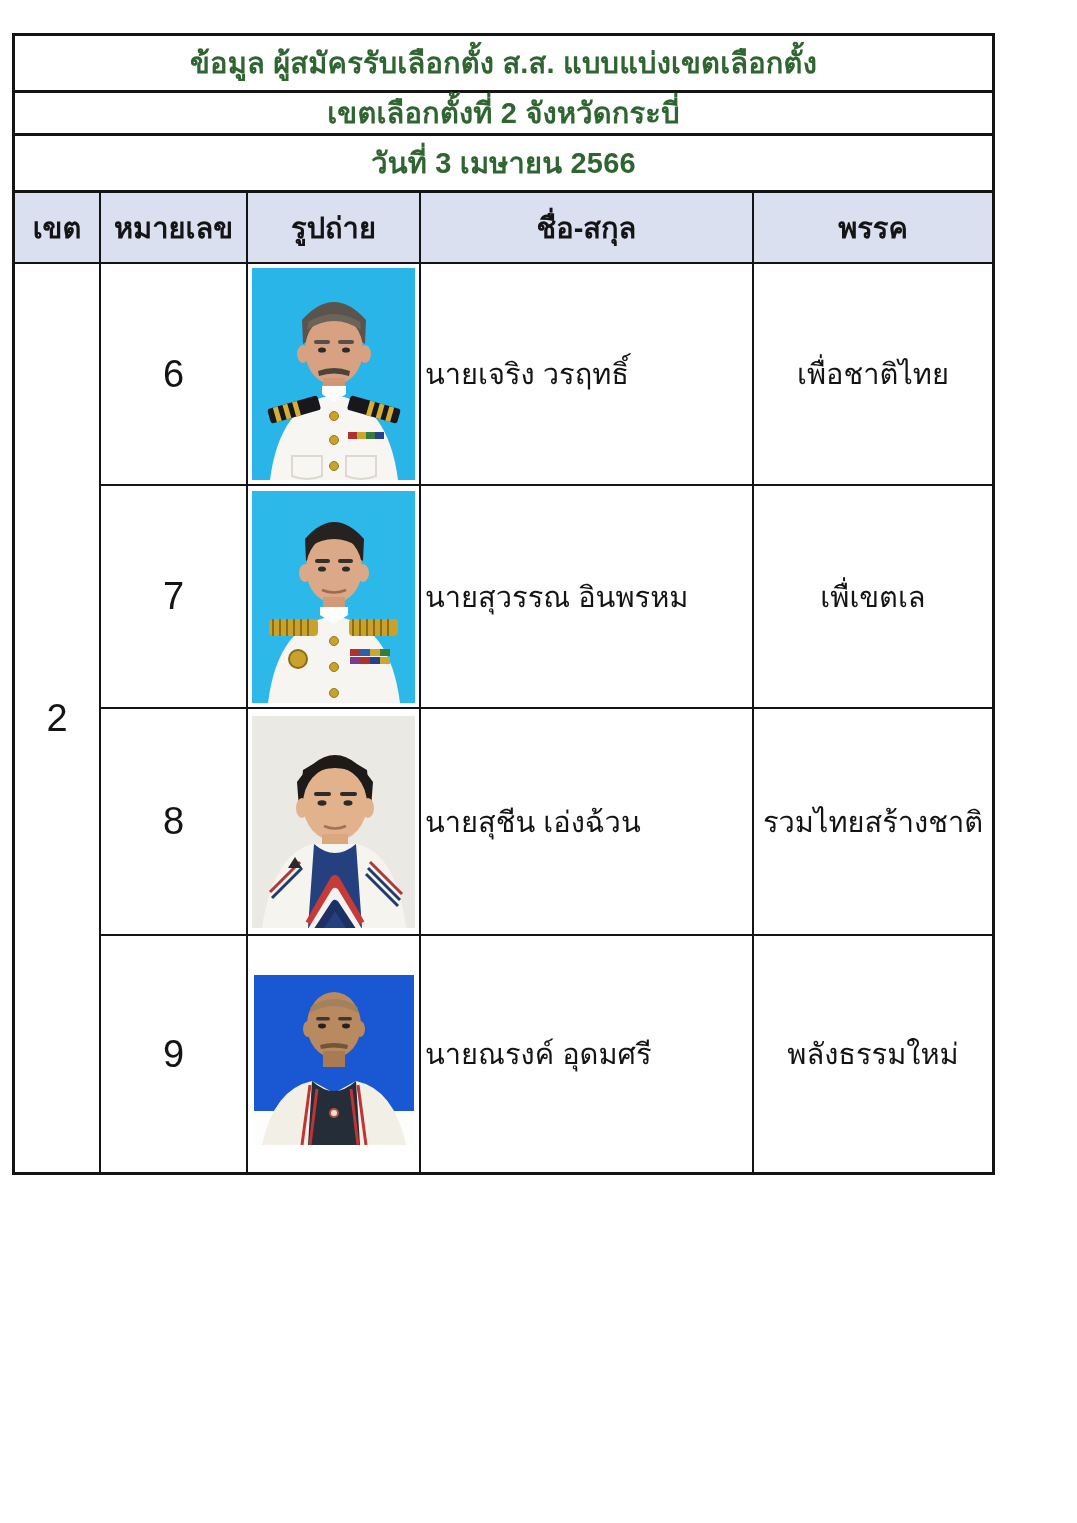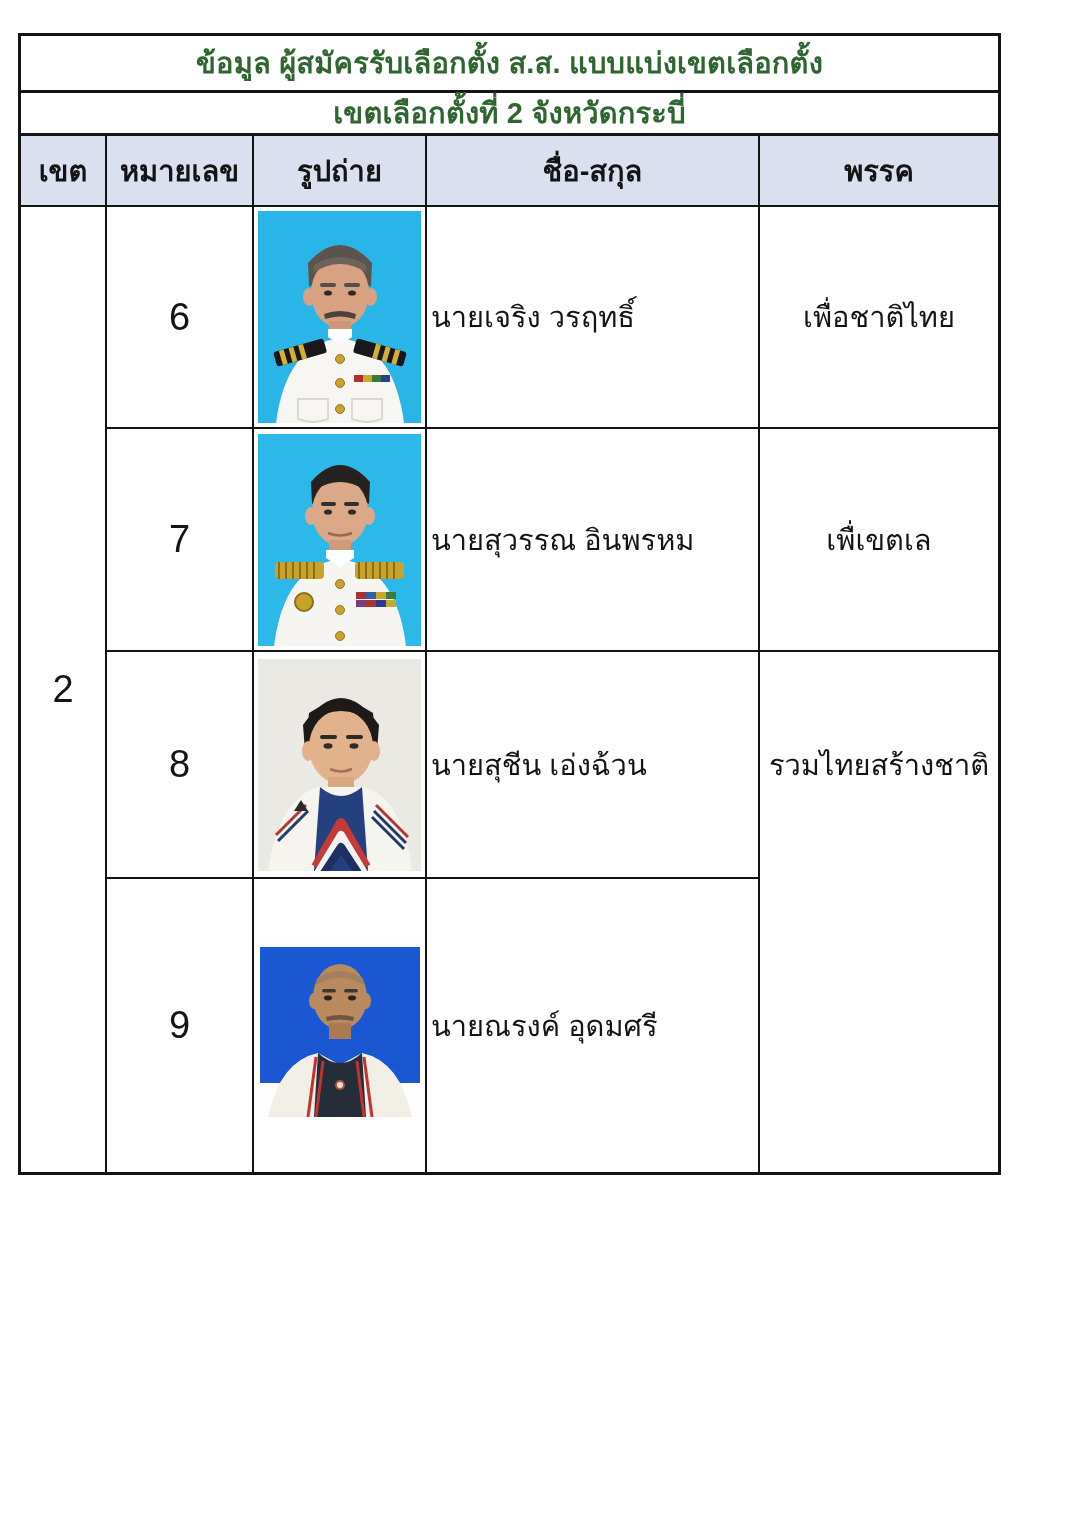--- a/index.html
+++ b/index.html
@@ -1,19 +1,19 @@
 <!DOCTYPE html>
 <html><head>
 <meta charset="utf-8">
 <style>
   * { margin:0; padding:0; box-sizing:border-box; }
   html,body { width:1077px; height:1523px; background:#ffffff; }
   body { font-family:"Liberation Sans", sans-serif; color:#141414; position:relative; }
 
-  .sheet { position:absolute; left:18px; top:33px; width:983px; height:1142px;
+  .sheet { position:absolute; left:12px; top:33px; width:983px; height:1142px;
            border:3px solid #141414; background:#ffffff; display:flex; flex-direction:column; }
 
   .title-row { display:flex; align-items:center; justify-content:center;
                border-bottom:3px solid #141414; font-weight:bold; color:#2f6530;
                font-size:29px; letter-spacing:0.2px; }
   .title-row.r1 { height:57px; }
   .title-row.r2 { height:43px; }
   .title-row.r3 { height:57px; }
 
   .head-row { height:71px; display:grid; grid-template-columns:86px 147px 173px 333px 1fr;
@@ -37,20 +37,21 @@
   .photo-frame.short { width:160px; height:182px; }
   svg { display:block; }
 </style>
 </head>
 <body>
 
 <div class="sheet">
 
   <div class="title-row r1">ข้อมูล ผู้สมัครรับเลือกตั้ง ส.ส. แบบแบ่งเขตเลือกตั้ง</div>
   <div class="title-row r2">เขตเลือกตั้งที่ 2 จังหวัดกระบี่</div>
+  <div class="title-row r3">วันที่ 3 เมษายน 2566</div>
 
   <div class="head-row">
     <div class="head-cell">เขต</div>
     <div class="head-cell">หมายเลข</div>
     <div class="head-cell">รูปถ่าย</div>
     <div class="head-cell">ชื่อ-สกุล</div>
     <div class="head-cell last">พรรค</div>
   </div>
 
   <div class="body-grid">
@@ -204,15 +205,16 @@
         <g fill="none" stroke="#c03434" stroke-width="3">
           <path d="M56 122 L48 182"></path>
           <path d="M63 126 L56 182"></path>
           <path d="M104 122 L112 182"></path>
           <path d="M97 126 L104 182"></path>
         </g>
         <circle cx="80" cy="150" r="4" fill="#e8e2d4" stroke="#b8503e" stroke-width="2"></circle>
       </svg>
     </div>
     <div class="cell name-cell bt" style="grid-column:4;grid-row:4">นายณรงค์ อุดมศรี</div>
+    <div class="cell party-cell last bt" style="grid-column:5;grid-row:4">พลังธรรมใหม่</div>
 
   </div>
 </div>
 
 </body></html>

